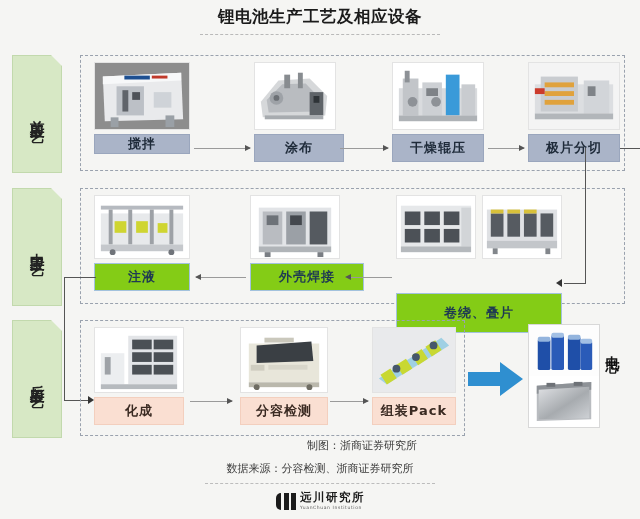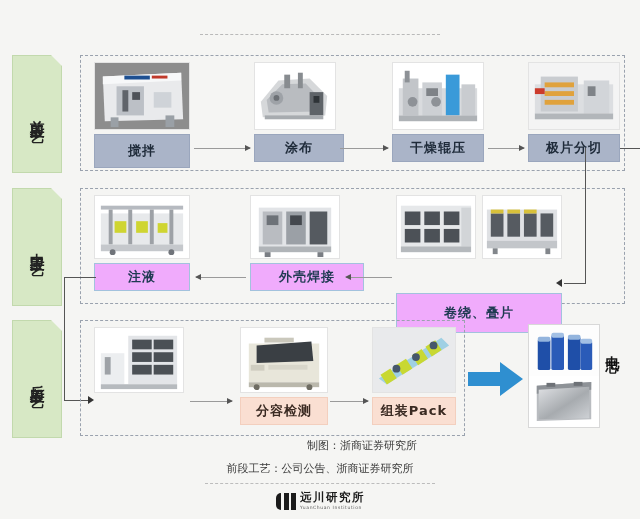--- a/index.html
+++ b/index.html
@@ -60,21 +60,21 @@
   }
   .thumb svg{display:block;width:100%;height:100%;}
   .plabel{
     position:absolute;left:0;
     box-sizing:border-box;
     display:flex;align-items:center;justify-content:center;
     font-size:13px;font-weight:bold;color:#25323f;
     letter-spacing:1px;
   }
   .lbl-gray{background:#aab4c8;border:1px solid #9aa6bd;color:#1f2b3a;}
-  .lbl-blue{background:#f0abfc;border:1px solid #a3c2dd;color:#1f3a52;}
+  .lbl-blue{background:#84cc16;border:1px solid #a3c2dd;color:#1f3a52;}
   .lbl-peach{background:#fadfd2;border:1px solid #f3cfbe;color:#3a2a22;}
 
   
   .harrow{position:absolute;height:1px;background:#9a9a9a;}
   .harrow::after{
     content:"";position:absolute;right:-1px;top:-3px;
     border-left:6px solid #555;border-top:3.5px solid transparent;
     border-bottom:3.5px solid transparent;
   }
   .harrow.rev::after{
@@ -112,20 +112,21 @@
   .bar.b1{border-top-left-radius:7px;border-bottom-left-radius:7px;}
   .logo-text{display:flex;flex-direction:column;line-height:1;}
   .logo-cn{font-size:11.5px;font-weight:bold;color:#1b1b1b;letter-spacing:1.5px;}
   .logo-en{font-size:4.5px;color:#5c5c5c;letter-spacing:.6px;margin-top:2px;}
 </style>
 </head>
 <body>
 
 <div class="page">
 
+  <div class="title">锂电池生产工艺及相应设备</div>
   <div class="title-rule"></div>
 
   <div class="stage" id="stage1">
     <span class="stage-txt">前段工艺</span>
   </div>
   <div class="stage" id="stage2">
     <span class="stage-txt">中段工艺</span>
   </div>
   <div class="stage" id="stage3">
     <span class="stage-txt">后段工艺</span>
@@ -142,21 +143,21 @@
         <rect x="22" y="24" width="28" height="30" fill="#bcc0c6"></rect>
         <rect x="28" y="28" width="6" height="22" fill="#60646a"></rect>
         <rect x="38" y="30" width="8" height="8" fill="#4e5258"></rect>
         <rect x="60" y="30" width="18" height="16" fill="#cfd3d8"></rect>
         <rect x="16" y="56" width="8" height="10" fill="#9aa0a6"></rect>
         <rect x="72" y="54" width="9" height="12" fill="#9aa0a6"></rect>
         <rect x="30" y="13" width="26" height="4" fill="#1d4f91"></rect>
         <rect x="58" y="13" width="16" height="3" fill="#c0392b"></rect>
       </svg>
     </div>
-    <div class="plabel lbl-gray" style="top:72px;width:96px;height:34px;">搅拌</div>
+    <div class="plabel lbl-gray" style="top:72px;width:96px;height:20px;">搅拌</div>
   </div>
 
   <div class="harrow" style="left:194px;top:148px;width:56px;"></div>
 
   <div class="cell" style="left:254px;top:62px;width:82px;height:100px;">
     <div class="thumb" style="width:82px;height:68px;">
       <svg viewBox="0 0 82 68" preserveAspectRatio="none">
         <rect width="82" height="68" fill="#ffffff"></rect>
         <path d="M6 40 L24 18 L56 16 L74 34 L72 54 L8 56 Z" fill="#d6d8da"></path>
         <path d="M12 38 L28 22 L52 21 L66 36 L64 50 L14 51 Z" fill="#b9bcc0"></path>
@@ -313,20 +314,21 @@
         <rect x="34" y="8" width="50" height="50" fill="#e3e5e8"></rect>
         <rect x="38" y="12" width="20" height="10" fill="#4b5055"></rect>
         <rect x="60" y="12" width="20" height="10" fill="#4b5055"></rect>
         <rect x="38" y="25" width="20" height="10" fill="#4b5055"></rect>
         <rect x="60" y="25" width="20" height="10" fill="#4b5055"></rect>
         <rect x="38" y="38" width="20" height="10" fill="#4b5055"></rect>
         <rect x="60" y="38" width="20" height="10" fill="#4b5055"></rect>
         <rect x="6" y="58" width="78" height="5" fill="#b6babe"></rect>
       </svg>
     </div>
+    <div class="plabel lbl-peach" style="top:70px;width:90px;height:28px;">化成</div>
   </div>
 
   <div class="harrow" style="left:190px;top:401px;width:42px;"></div>
 
   <div class="cell" style="left:240px;top:327px;width:88px;height:100px;">
     <div class="thumb" style="width:88px;height:66px;">
       <svg viewBox="0 0 88 66" preserveAspectRatio="none">
         <rect width="88" height="66" fill="#ffffff"></rect>
         <rect x="8" y="16" width="72" height="40" fill="#e8e6da"></rect>
         <path d="M16 18 L72 14 L74 34 L16 36 Z" fill="#3a3f44"></path>
@@ -387,21 +389,21 @@
         <stop offset="100%" stop-color="#cfd2d6"></stop>
       </linearGradient>
       <path d="M10 66 L62 63 L62 95 L10 96 Z" fill="url(#pg)"></path>
       <rect x="18" y="59" width="9" height="4" fill="#6e7277"></rect>
       <rect x="46" y="58" width="9" height="4" fill="#6e7277"></rect>
     </svg>
   </div>
   <div id="outlabel">电芯</div>
 
   <div class="foot" id="foot1">制图：浙商证券研究所</div>
-  <div class="foot" id="foot2">前段工艺：公司公告、浙商证券研究所</div>
+  <div class="foot" id="foot2">数据来源：分容检测、浙商证券研究所</div>
   <div class="foot-rule"></div>
   <div class="logo">
     <div class="logo-bars">
       <div class="bar b1"></div>
         <div class="bar"></div>
         <div class="bar"></div>
     </div>
     <div class="logo-text">
       <span class="logo-cn">远川研究所</span>
       <span class="logo-en">YuanChuan Institution</span>

